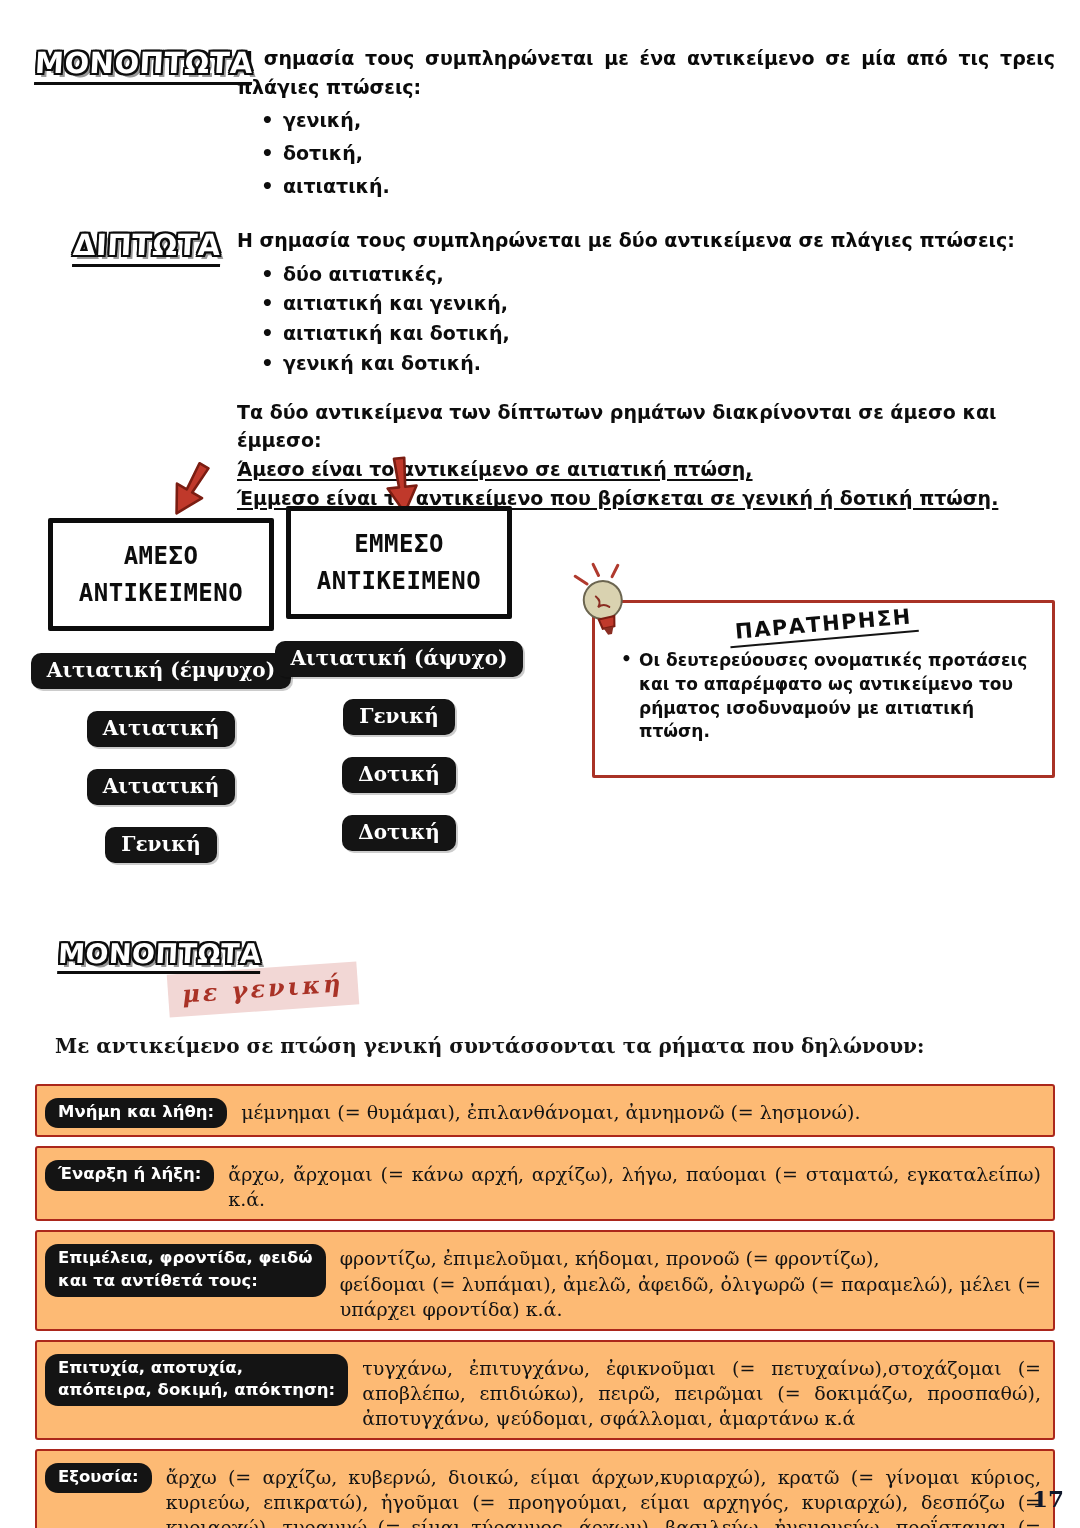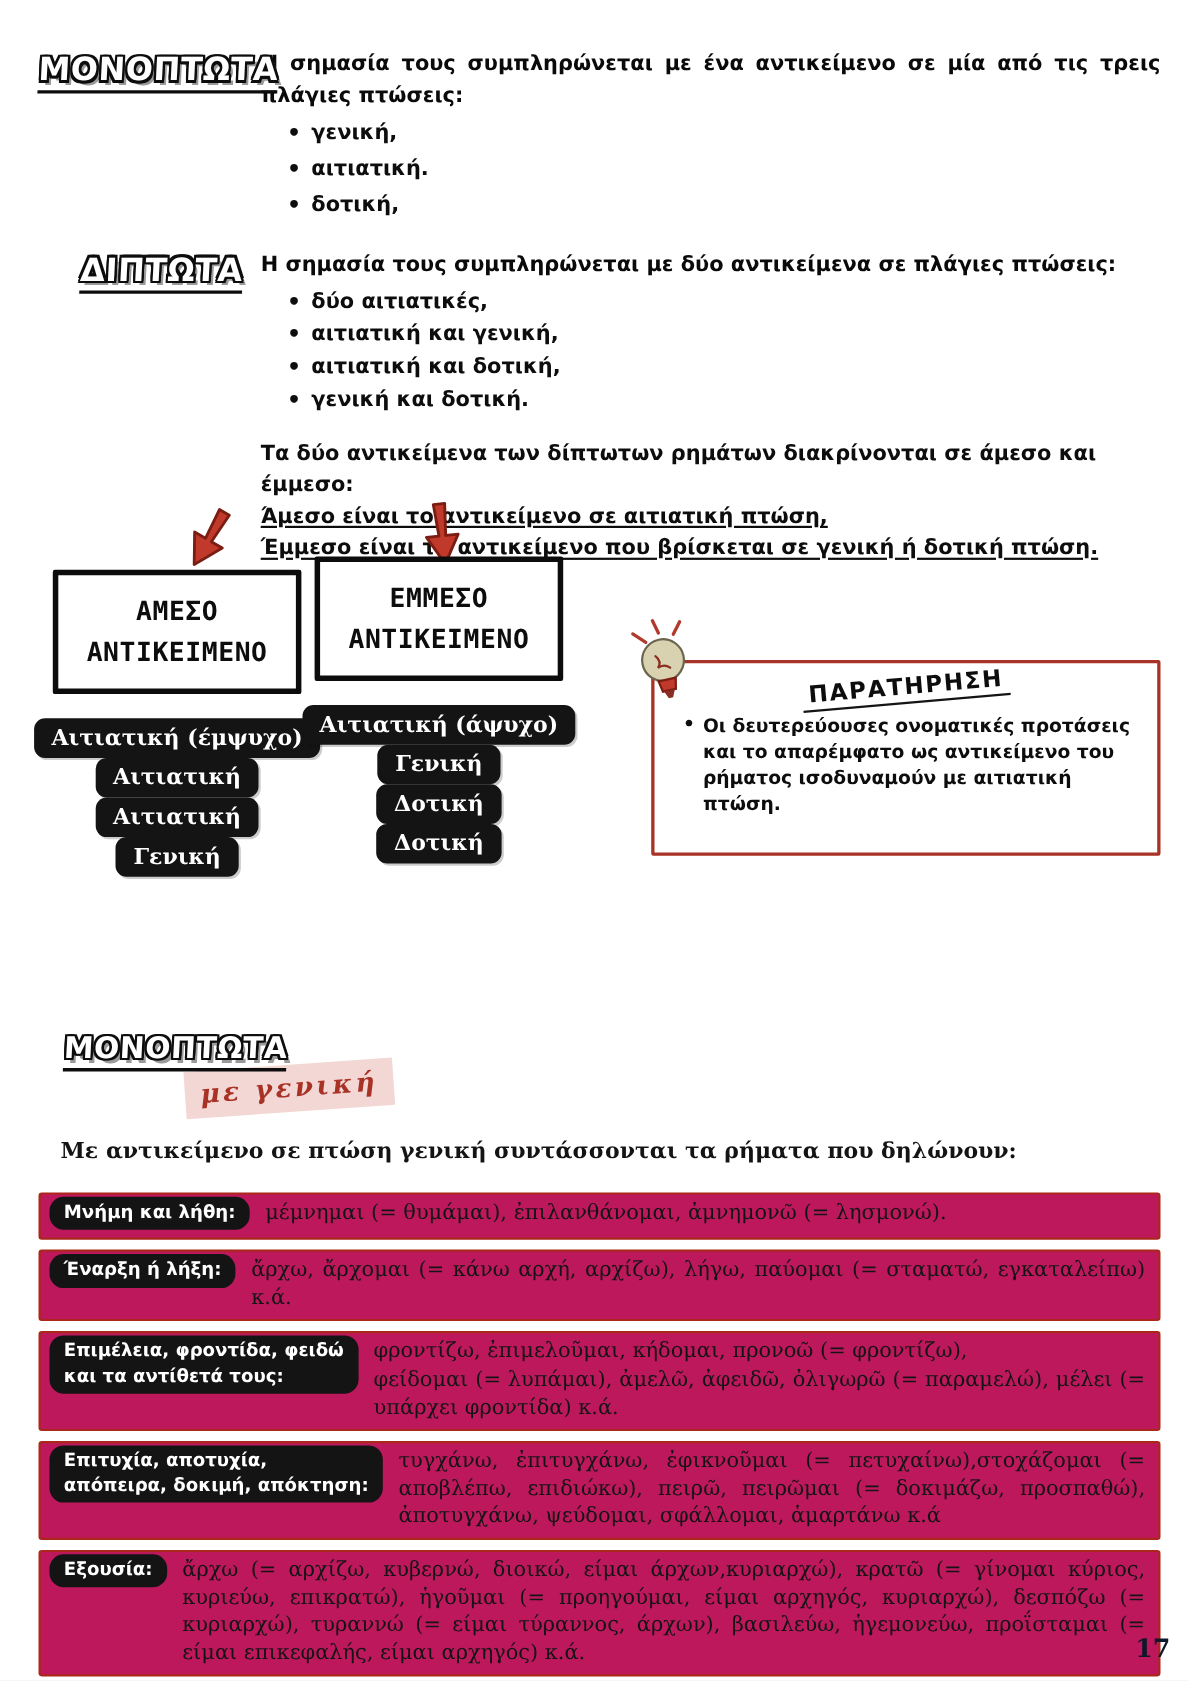--- a/index.html
+++ b/index.html
@@ -72,21 +72,21 @@
     width:100%;
     border:5px solid #0c0c0c;
     border-radius:2px;
     background:#fff;
     text-align:center;
     padding:15px 4px 14px;
     font-family:"DejaVu Sans Mono", monospace;
     font-weight:700; font-size:24px; line-height:1.55;
     letter-spacing:0.5px;
   }
-  .pill-stack { margin-top:22px; display:flex; flex-direction:column; align-items:center; gap:0;text-align:center; }
+  .pill-stack { margin-top:22px; display:flex; flex-direction:column; align-items:center; gap:22px;text-align:center; }
   .case-pill {
     background:#141414; color:#ffffff;
     font-family:"DejaVu Serif", serif;
     font-weight:700; font-size:20px;
     padding:5px 16px 7px;
     border-radius:10px;
     white-space:nowrap;
     box-shadow:2px 2px 0 rgba(0,0,0,0.2);
   }
 
@@ -124,23 +124,23 @@
   }
   .genitive-intro {
     position:absolute; left:55px; top:1034px; right:30px;
     font-family:"DejaVu Serif", serif; font-weight:700; font-size:20px;
     color:#141414;
   }
 
   
   .rows { position:absolute; left:35px; top:1084px; width:1020px; }
   .vrow {
-    border:2.5px solid #ab271b; border-radius:3px; background:#be185d;
+    border:2.5px solid #ab271b; border-radius:3px; background:#fdba74;
     display:flex; align-items:flex-start; gap:14px;
-    padding:2px 12px 7px 8px; margin-bottom:9px;
+    padding:12px 12px 7px 8px; margin-bottom:9px;
   }
   .vrow-label {
     flex:none;
     background:#141414; color:#ffffff;
     font-family:"DejaVu Sans", sans-serif; font-weight:700;
     font-size:16.5px; line-height:1.35;
     padding:3px 13px 5px; border-radius:13px;
     white-space:pre-line;
   }
   .vrow-content {
@@ -163,22 +163,22 @@
 <div class="page">
 
   <section class="sec sec-monoptota">
     <div class="hcol">
       <h1 class="outline-heading">ΜΟΝΟΠΤΩΤΑ</h1>
     </div>
     <div class="tcol">
       <p class="bold-sans">Η σημασία τους συμπληρώνεται με ένα αντικείμενο σε μία από τις τρεις πλάγιες πτώσεις:</p>
       <ul class="dot-list">
         <li>γενική,</li>
+        <li>δοτική,</li>
         <li>αιτιατική.</li>
-        <li>δοτική,</li>
       </ul>
     </div>
   </section>
 
   <section class="sec sec-diptota">
     <div class="hcol">
       <h1 class="outline-heading">ΔΙΠΤΩΤΑ</h1>
     </div>
     <div class="tcol">
       <p class="bold-sans">Η σημασία τους συμπληρώνεται με δύο αντικείμενα σε πλάγιες πτώσεις:</p>

